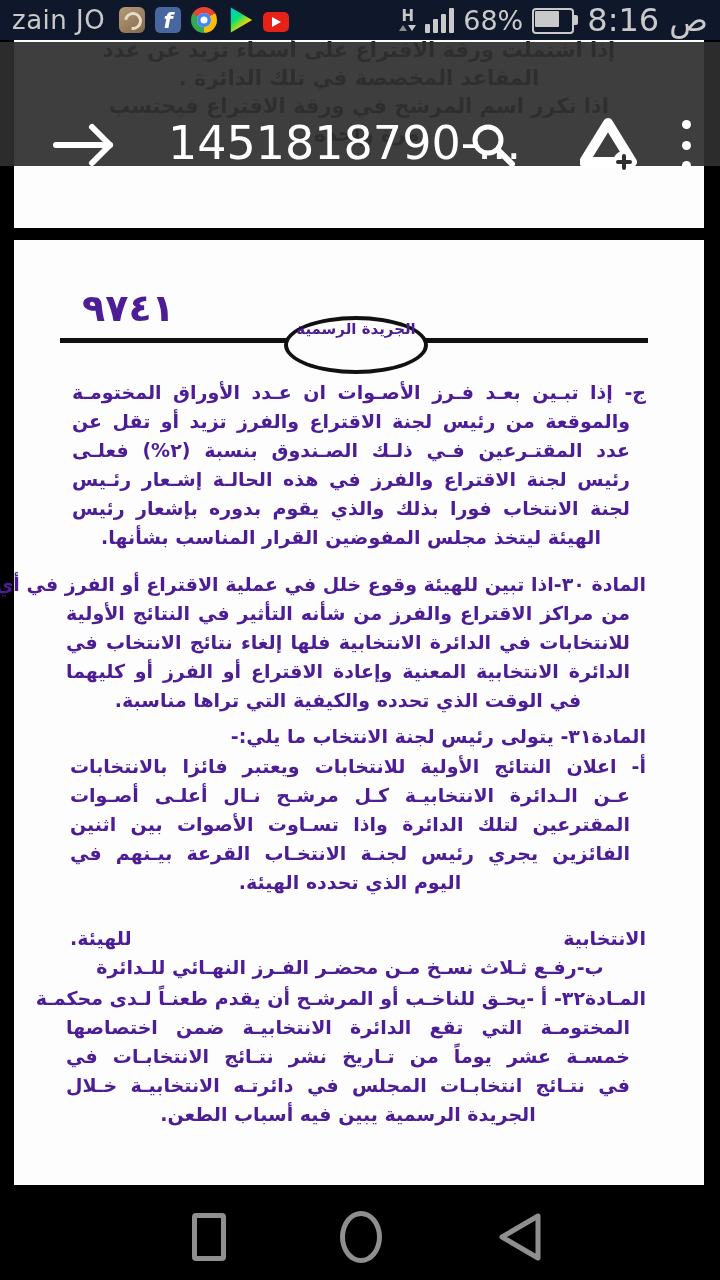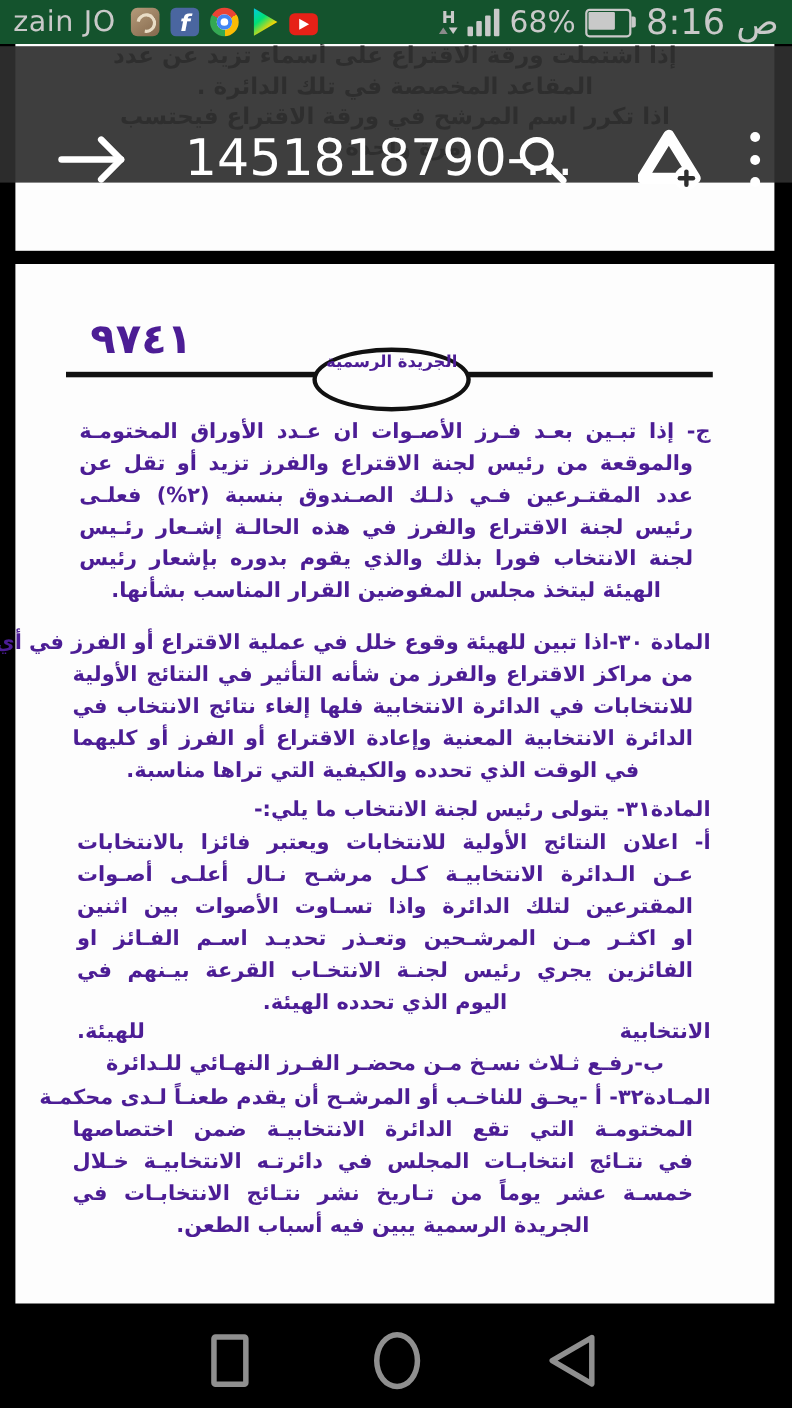--- a/index.html
+++ b/index.html
@@ -1,20 +1,20 @@
 <!DOCTYPE html>
 <html lang="ar"><head>
 <meta charset="utf-8">
 <style>
   html,body{margin:0;padding:0;background:#000;}
   .screen{position:relative;width:720px;height:1280px;background:#000;overflow:hidden;
           font-family:"DejaVu Sans",sans-serif;}
 
   
-  .statusbar{position:absolute;top:0;left:0;width:720px;height:40px;background:#14532d;
+  .statusbar{position:absolute;top:0;left:0;width:720px;height:40px;background:#0f172a;
              display:flex;align-items:center;padding:0 12px;box-sizing:border-box;z-index:40;}
   .carrier{color:#c9c9c9;font-size:26px;letter-spacing:0.5px;margin-right:14px;}
   .notifs{display:flex;align-items:center;gap:10px;}
   .nicon{width:26px;height:26px;border-radius:6px;position:relative;flex:0 0 auto;}
   .nicon.chat{background:linear-gradient(145deg,#b59b7a,#84684c);}
   .nicon.chat::after{content:"";position:absolute;left:5px;top:5px;width:12px;height:12px;
       border:3px solid #e9ddc6;border-left-color:transparent;border-radius:50%;transform:rotate(-35deg);}
   .nicon.fb{background:#4a66a0;border-radius:5px;color:#fff;font-weight:bold;font-size:21px;
       display:flex;align-items:flex-end;justify-content:center;line-height:24px;}
   .nicon.chrome{border-radius:50%;background:conic-gradient(from -60deg,#ea4335 0 33%,#fbbc05 33% 66%,#34a853 66% 100%);}
@@ -156,35 +156,34 @@
       </div>
 
     <div class="para single p-art31h">
       <div class="line">المادة٣١- يتولى رئيس لجنة الانتخاب ما يلي:-</div>
     </div>
 
     <div class="para p-art31a">
         <div class="line">أ- اعلان النتائج الأولية للانتخابات ويعتبر فائزا بالانتخابات</div>
         <div class="line">عـن الـدائرة الانتخابيـة كـل مرشـح نـال أعلـى أصـوات</div>
         <div class="line">المقترعين لتلك الدائرة واذا تسـاوت الأصوات بين اثنين</div>
-        <div class="line">او اكثـر مـن المرشـحين وتعـذر تحديـد اسـم الفـائز او</div>
         <div class="line">الفائزين يجري رئيس لجنـة الانتخـاب القرعة بيـنهم في</div>
         <div class="line">اليوم الذي تحدده الهيئة.</div>
       </div>
 
     <div class="para p-art31b">
         <div class="line">الانتخابية للهيئة.</div>
         <div class="line">ب-رفـع ثـلاث نسـخ مـن محضـر الفـرز النهـائي للـدائرة</div>
       </div>
 
     <div class="para p-art32">
         <div class="line">المـادة٣٢- أ -يحـق للناخـب أو المرشـح أن يقدم طعنـاً لـدى محكمـة</div>
         <div class="line">المختومـة التي تقع الدائرة الانتخابيـة ضمن اختصاصها</div>
+        <div class="line">خمسـة عشر يوماً من تـاريخ نشر نتـائج الانتخابـات في</div>
         <div class="line">في نتـائج انتخابـات المجلس في دائرتـه الانتخابيـة خـلال</div>
-        <div class="line">خمسـة عشر يوماً من تـاريخ نشر نتـائج الانتخابـات في</div>
         <div class="line">الجريدة الرسمية يبين فيه أسباب الطعن.</div>
       </div>
   </div>
 
   <div class="toolbar">
     <svg class="tb-back" viewBox="0 0 66 46">
       <line x1="4" y1="23" x2="58" y2="23" stroke="#fff" stroke-width="6" stroke-linecap="round"></line>
       <polyline points="40,5 58,23 40,41" fill="none" stroke="#fff" stroke-width="6" stroke-linecap="round" stroke-linejoin="round"></polyline>
     </svg>
     <span class="tb-title">1451818790-...</span>

